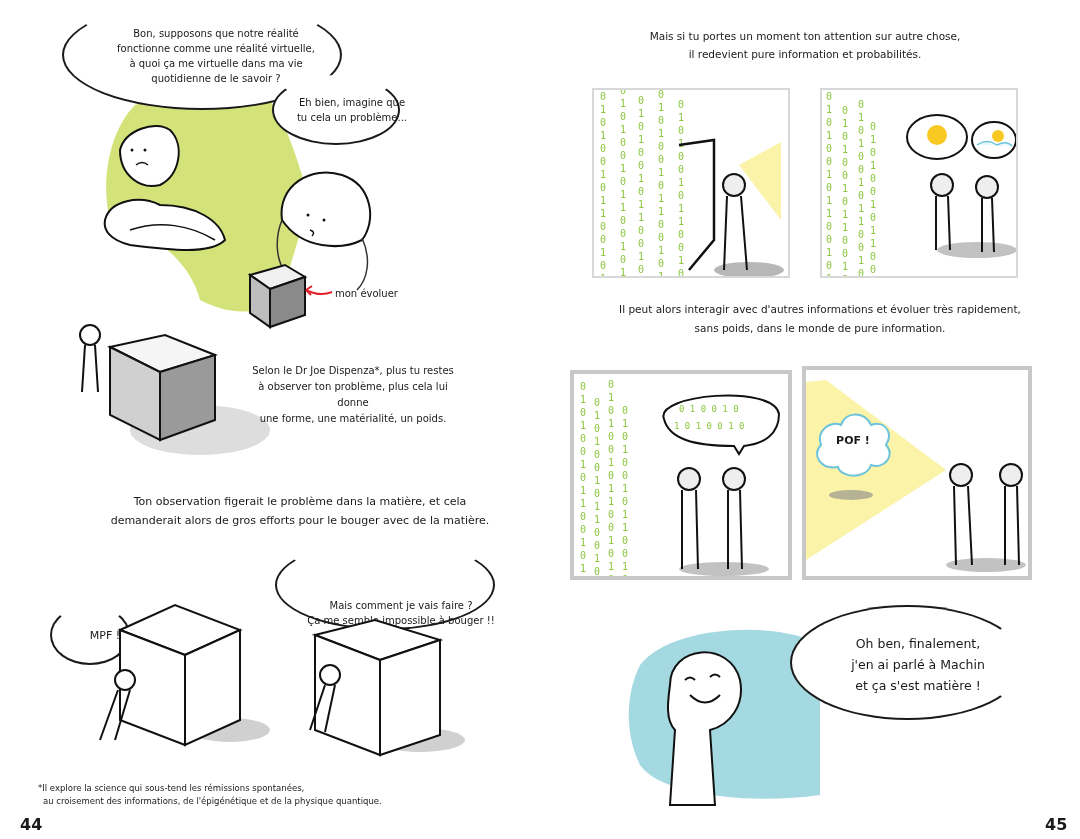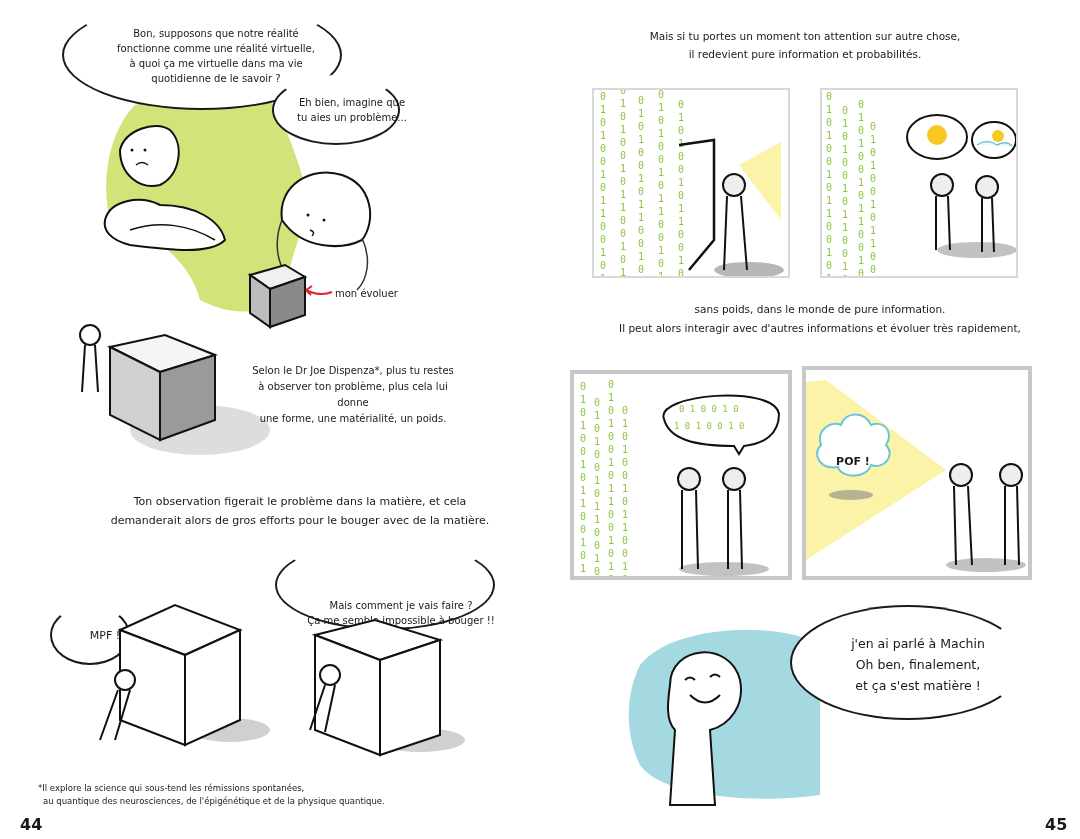--- a/index.html
+++ b/index.html
@@ -30,21 +30,21 @@
   <div class="bubble-text" style="left:80px;top:26px;width:240px;">
     <div>Bon, supposons que notre réalité</div>
     <div>fonctionne comme une réalité virtuelle,</div>
     <div>à quoi ça me virtuelle dans ma vie</div>
     <div>quotidienne de le savoir ?</div>
   </div>
 
   <div class="bubble" style="left:272px;top:75px;width:128px;height:70px;"></div>
   <div class="bubble-text" style="left:278px;top:95px;width:116px;">
     <div>Eh bien, imagine que</div>
-    <div>tu aies un problème...</div>
+    <div>tu cela un problème...</div>
   </div>
 
   <svg style="left:100px;top:110px;width:160px;height:170px;">
     <path d="M20 40 C 25 20, 55 10, 70 20 C 85 35, 80 65, 60 75 C 40 80, 20 65, 20 40 Z" fill="#fff" stroke="#111" stroke-width="2"></path>
     <circle cx="32" cy="40" r="1.5" fill="#111"></circle>
       <circle cx="45" cy="40" r="1.5" fill="#111"></circle>
     <path d="M36 55 Q 42 50 48 55" fill="none" stroke="#111" stroke-width="1.5"></path>
     <path d="M5 110 C 10 90, 40 85, 60 95 C 95 95, 120 110, 125 130 C 110 145, 70 140, 30 135 C 10 130, 3 120, 5 110 Z" fill="#fff" stroke="#111" stroke-width="2"></path>
     <path d="M30 120 C 60 110, 90 115, 115 130" fill="none" stroke="#111" stroke-width="1.5"></path>
   </svg>
@@ -111,21 +111,21 @@
     <ellipse cx="130" cy="120" rx="45" ry="12" fill="#bcbcbd" opacity="0.7"></ellipse>
     <polygon points="25,15 85,0 150,20 90,40" fill="#fff" stroke="#111" stroke-width="2"></polygon>
     <polygon points="25,15 90,40 90,135 25,110" fill="#fff" stroke="#111" stroke-width="2"></polygon>
     <polygon points="90,40 150,20 150,115 90,135" fill="#fff" stroke="#111" stroke-width="2"></polygon>
     <circle cx="40" cy="55" r="10" fill="#fff" stroke="#111" stroke-width="2"></circle>
     <path d="M35 65 L 20 110 M45 65 L 35 112" fill="none" stroke="#111" stroke-width="2"></path>
   </svg>
 
   <div class="txt" style="left:30px;top:782px;width:360px;font-size:8.5px;line-height:13px;text-align:left;">
     <div style="padding-left:8px;">*Il explore la science qui sous-tend les rémissions spontanées,</div>
-    <div style="padding-left:13px;">au quantique des neurosciences, de l'épigénétique et de la physique quantique.</div>
+    <div style="padding-left:13px;">au croisement des informations, de l'épigénétique et de la physique quantique.</div>
   </div>
 
   <div class="page-num" style="left:20px;top:815px;">44</div>
 </div>
 
 <div id="page-right" class="page">
 
   <div class="txt" style="left:90px;top:27px;width:350px;font-size:10.5px;line-height:18px;">
     <div>Mais si tu portes un moment ton attention sur autre chose,</div>
     <div>il redevient pure information et probabilités.</div>
@@ -159,22 +159,22 @@
       <path d="M75 35 Q 85 28 95 35 Q 105 30 110 36" fill="#eaf7fb" stroke="#6cc4dc" stroke-width="1.5"></path>
       <ellipse cx="75" cy="140" rx="40" ry="8" fill="#999" opacity="0.6"></ellipse>
       <circle cx="40" cy="75" r="11" fill="#eee" stroke="#111" stroke-width="2"></circle>
       <path d="M34 86 L 34 140 M46 86 L 48 140" fill="none" stroke="#111" stroke-width="2"></path>
       <circle cx="85" cy="77" r="11" fill="#eee" stroke="#111" stroke-width="2"></circle>
       <path d="M80 88 L 80 142 M90 88 L 92 142" fill="none" stroke="#111" stroke-width="2"></path>
     </svg>
   </div>
 
   <div class="txt" style="left:60px;top:300px;width:440px;font-size:10.5px;line-height:19px;">
+    <div>Il peut alors interagir avec d'autres informations et évoluer très rapidement,</div>
     <div>sans poids, dans le monde de pure information.</div>
-    <div>Il peut alors interagir avec d'autres informations et évoluer très rapidement,</div>
   </div>
 
   <div class="panel" style="left:30px;top:370px;width:222px;height:210px;">
     <div class="code-col" style="left:4px;top:6px;">0 1 0 1 0 0 1 0 1 1 0 0 1 0 1 0 1 0 0 1 0 1 1 0</div>
     <div class="code-col" style="left:18px;top:22px;">0 1 0 1 0 0 1 0 1 1 0 0 1 0 1 0 1 0 0 1 0 1 1 0</div>
     <div class="code-col" style="left:32px;top:4px;">0 1 0 1 0 0 1 0 1 1 0 0 1 0 1 0 1 0 0 1 0 1 1 0</div>
     <div class="code-col" style="left:46px;top:30px;">0 1 0 1 0 0 1 0 1 1 0 0 1 0 1 0 1 0 0 1 0 1 1 0</div>
     <svg style="left:80px;top:10px;width:140px;height:195px;">
       <path d="M10 35 C 0 10, 120 0, 125 30 C 125 50, 110 60, 90 62 L 85 70 L 80 62 C 40 62, 15 55, 10 35 Z" fill="none" stroke="#111" stroke-width="2"></path>
       <text x="25" y="28" fill="#8cc63f" font-family="DejaVu Sans Mono, monospace" font-size="9">0 1 0 0 1 0</text>
@@ -191,33 +191,33 @@
     <svg style="left:0;top:0;width:226px;height:210px;">
       <polygon points="0,12 20,10 140,100 0,190" fill="#fbf3a8"></polygon>
       <path d="M15 75 C 10 60, 25 50, 35 55 C 40 40, 60 42, 65 55 C 78 50, 88 62, 80 75 C 90 85, 78 100, 65 95 C 60 110, 35 108, 32 97 C 15 100, 5 85, 15 75 Z" fill="#fff" stroke="#6cc4dc" stroke-width="2"></path>
       <ellipse cx="45" cy="125" rx="22" ry="5" fill="#888" opacity="0.6"></ellipse>
       <ellipse cx="180" cy="195" rx="40" ry="7" fill="#999" opacity="0.6"></ellipse>
       <circle cx="155" cy="105" r="11" fill="#eee" stroke="#111" stroke-width="2"></circle>
       <path d="M148 116 L 150 195 M162 116 L 166 195" fill="none" stroke="#111" stroke-width="2"></path>
       <circle cx="205" cy="105" r="11" fill="#eee" stroke="#111" stroke-width="2"></circle>
       <path d="M199 116 L 199 195 M211 116 L 213 195" fill="none" stroke="#111" stroke-width="2"></path>
     </svg>
-    <div class="txt" style="left:22px;top:62px;width:50px;font-size:11px;font-weight:bold;margin-top:21px;">POF !</div>
+    <div class="txt" style="left:22px;top:62px;width:50px;font-size:11px;font-weight:bold;">POF !</div>
   </div>
 
   <svg style="left:60px;top:615px;width:230px;height:190px;">
     <path d="M40 50 C 70 10, 180 5, 220 30 L 220 180 C 150 190, 60 180, 40 150 C 25 120, 25 80, 40 50 Z" fill="#a5d9e2"></path>
   </svg>
   <svg style="left:630px;top:625px;width:150px;height:190px;margin-left:-540px;">
     <path d="M40 60 C 40 20, 100 15, 110 55 C 115 80, 100 100, 80 105 L 85 180 L 40 180 L 45 105 C 35 95, 38 75, 40 60 Z" fill="#fff" stroke="#111" stroke-width="2"></path>
     <path d="M55 55 Q 60 50 65 55 M80 52 Q 85 47 90 52" fill="none" stroke="#111" stroke-width="2"></path>
     <path d="M60 70 Q 75 85 90 70" fill="#fff" stroke="#111" stroke-width="2"></path>
   </svg>
 
   <div class="bubble" style="left:250px;top:605px;width:235px;height:115px;border-top-color:#1a1a1a;border-right-color:transparent;"></div>
   <div class="bubble-text" style="left:262px;top:633px;width:200px;font-size:12.5px;line-height:21px;">
+    <div>Oh ben, finalement,</div>
     <div>j'en ai parlé à Machin</div>
-    <div>Oh ben, finalement,</div>
     <div>et ça s'est matière !</div>
   </div>
 
   <div class="page-num" style="left:505px;top:815px;">45</div>
 </div>
 
 </body></html>

